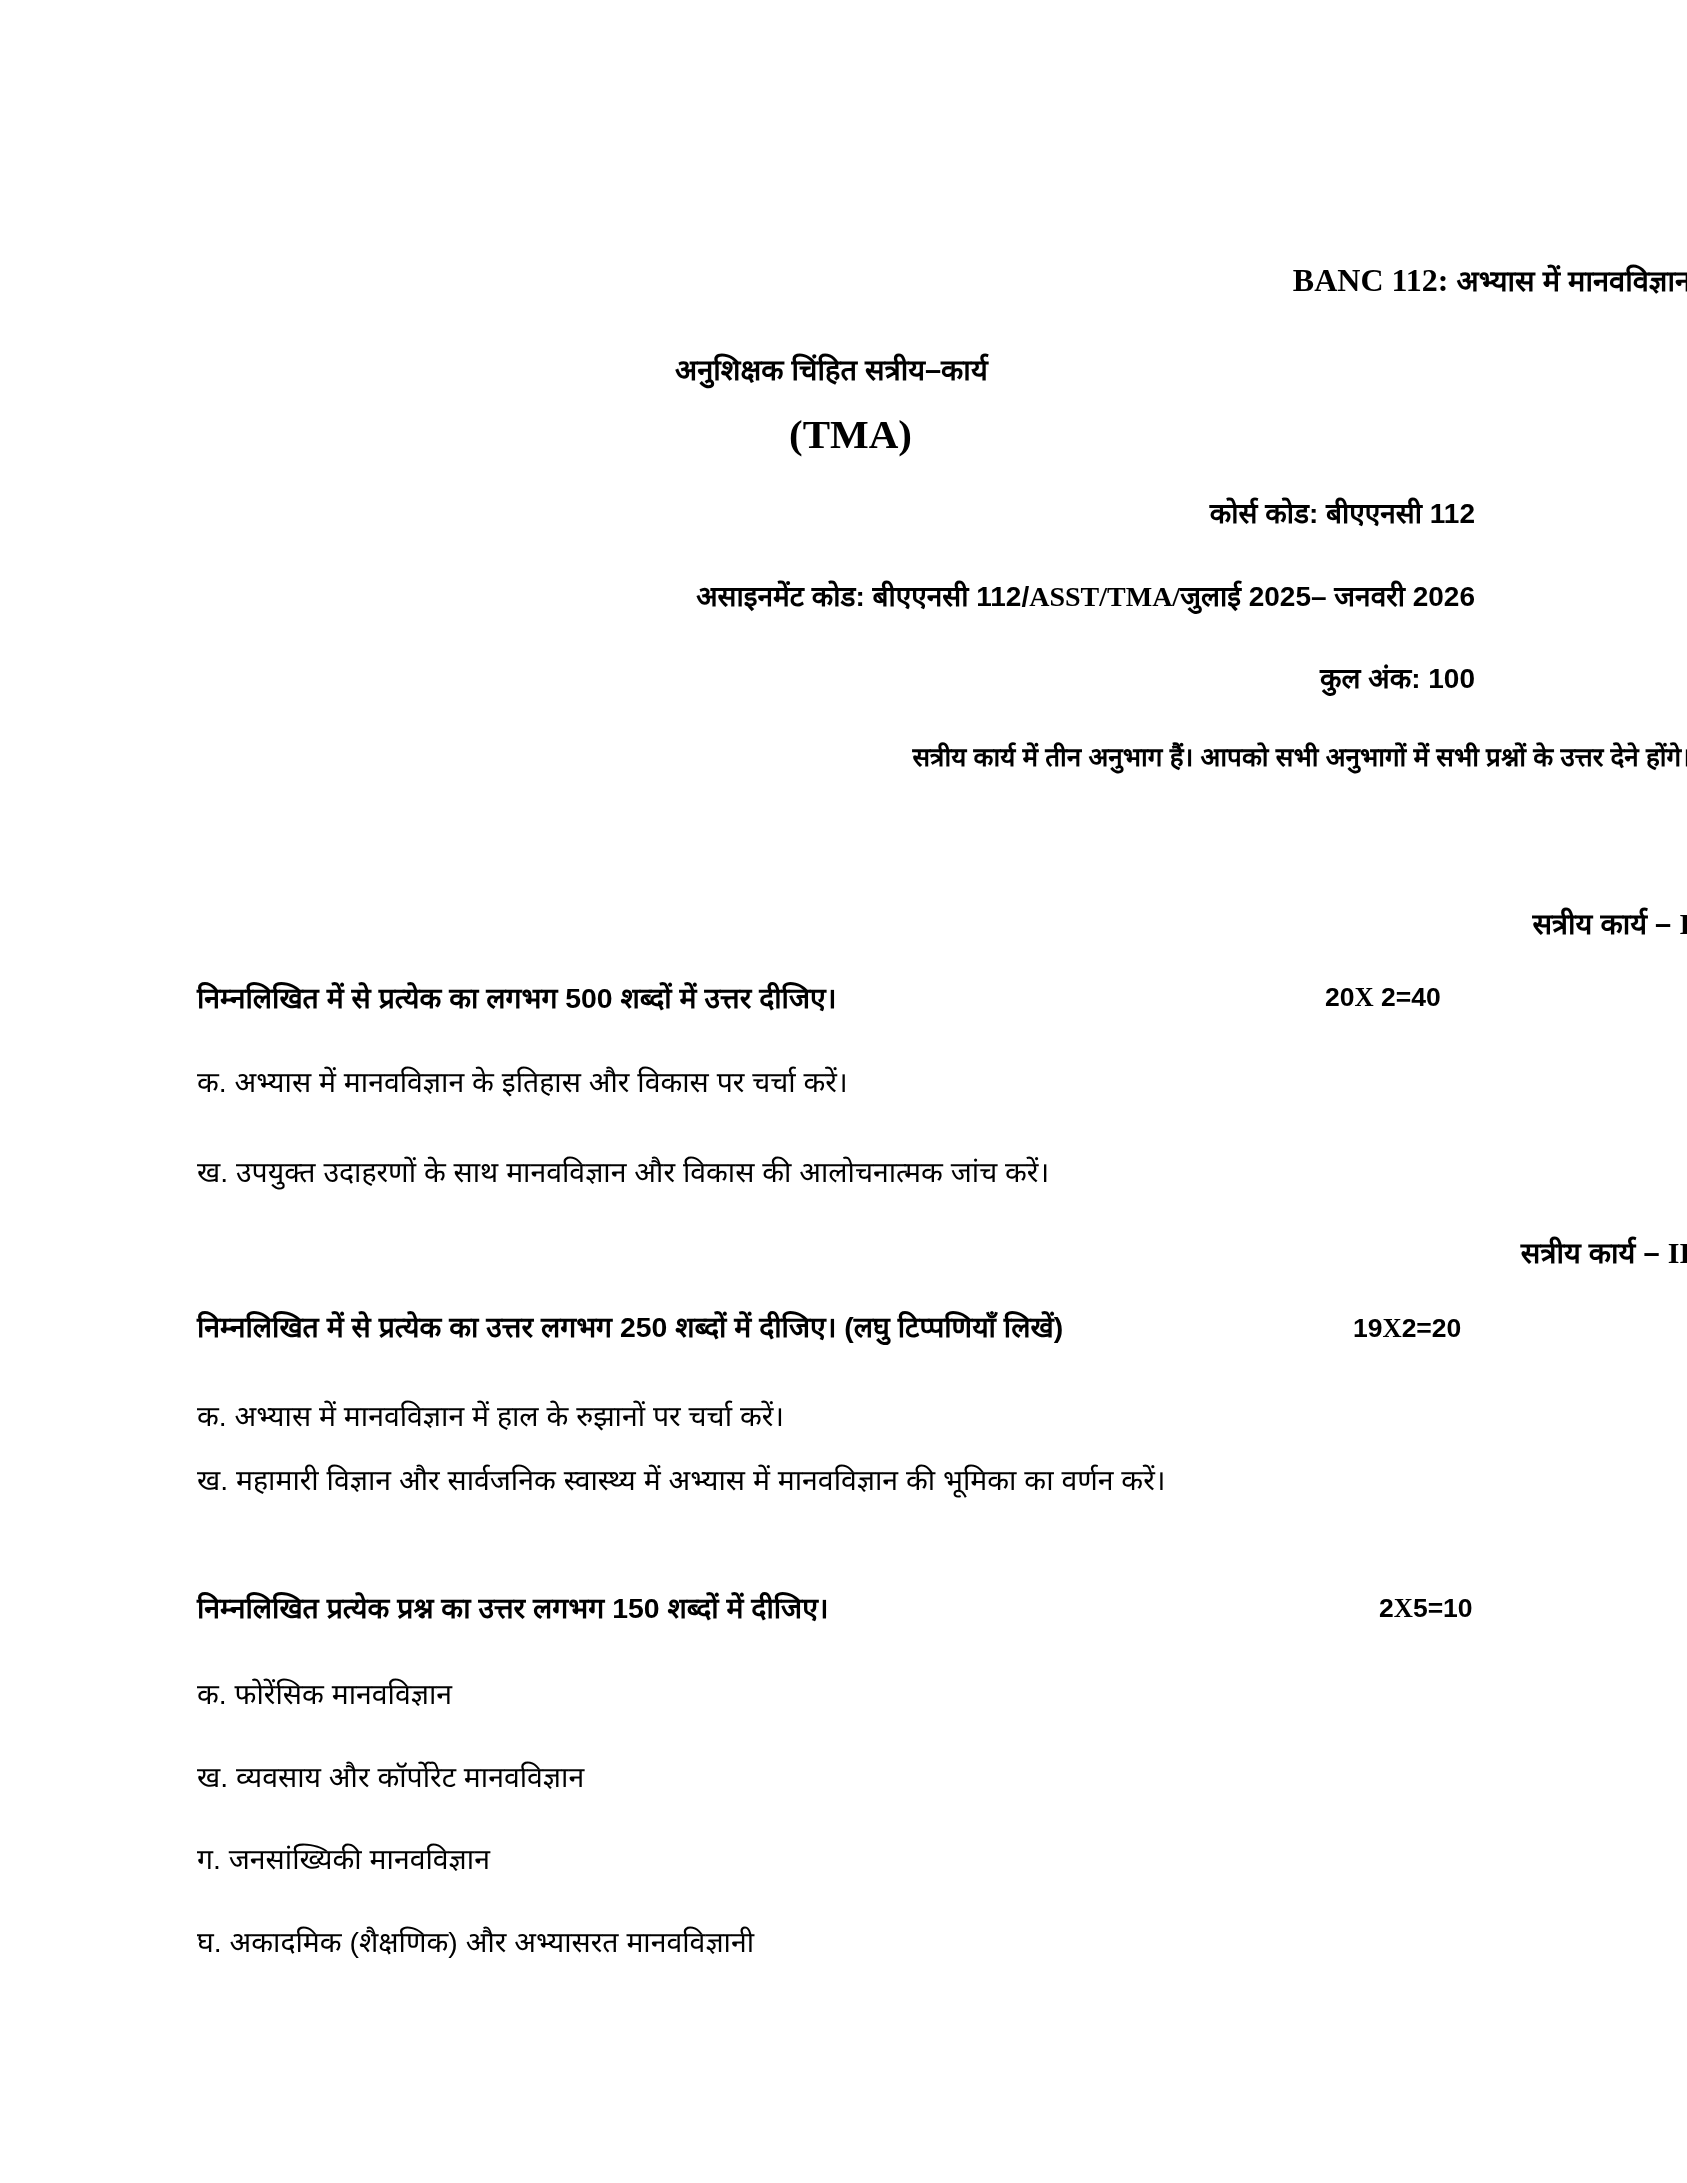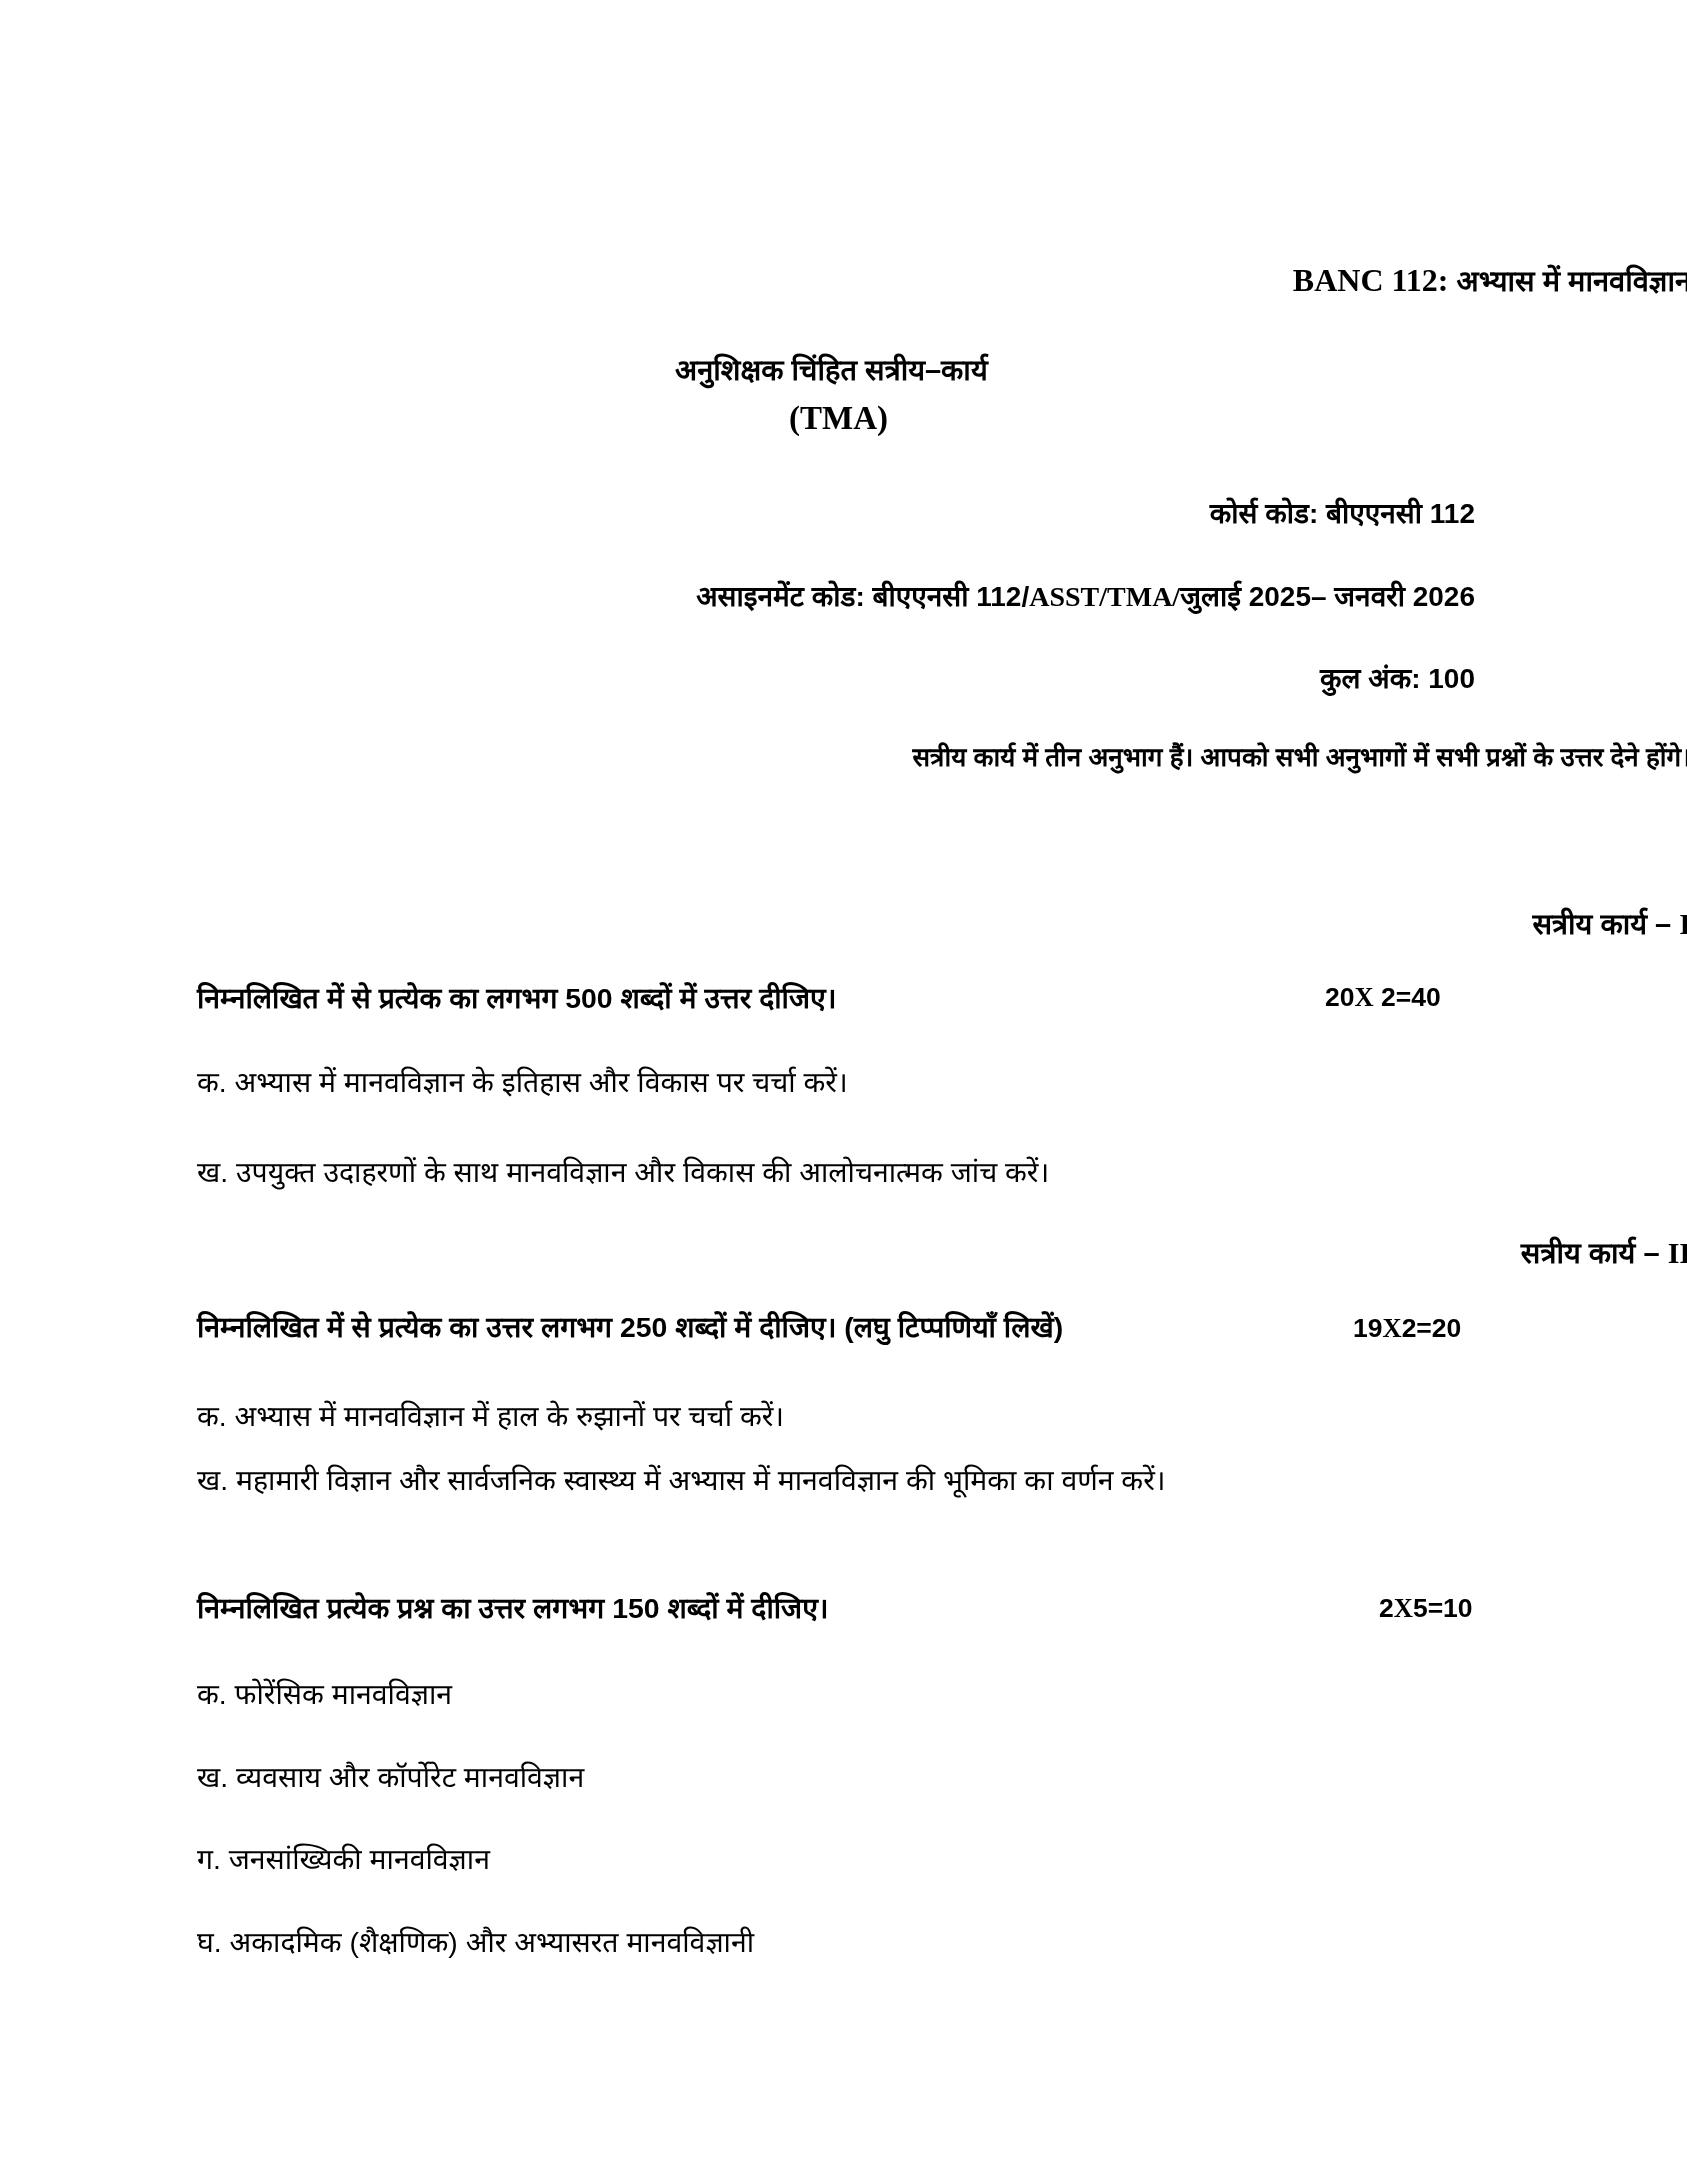--- a/index.html
+++ b/index.html
@@ -31,22 +31,22 @@
       font-weight: bold;
     }
     .title-line .code { font-family: "Liberation Serif", "DejaVu Serif", serif; font-size: 32px; }
 
     .subtitle {
       top: 349px;
       font-size: 29px;
       font-weight: bold;
     }
     .tma {
-      top: 400px;
-      font-size: 33px;
+      top: 410px;
+      font-size: 41px;
       font-weight: bold;
       font-family: "Liberation Serif", "DejaVu Serif", serif;
       text-align: right;
     }
 
     .meta {
       right: 212px;
       font-size: 28px;
       font-weight: bold;
       text-align: right;

